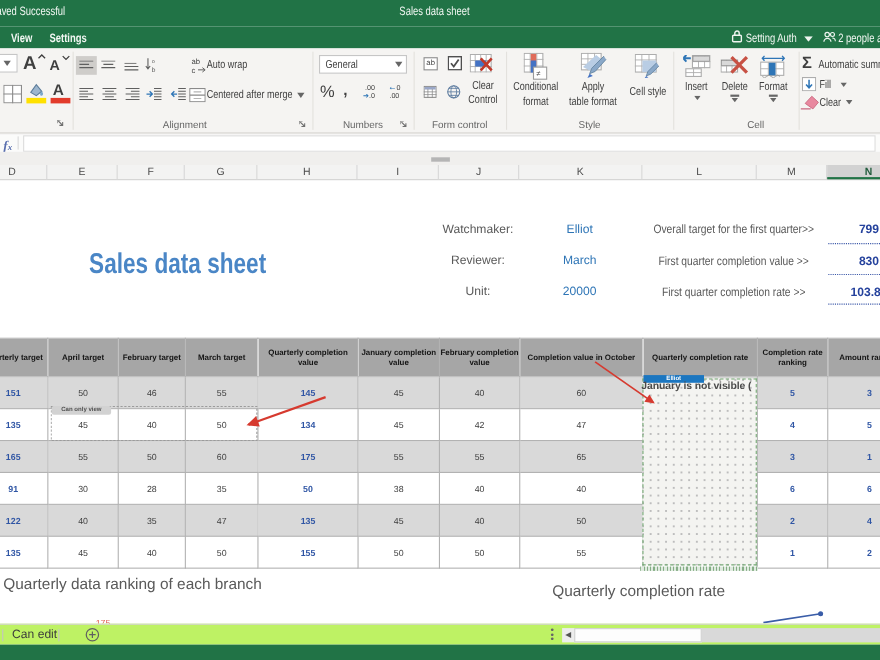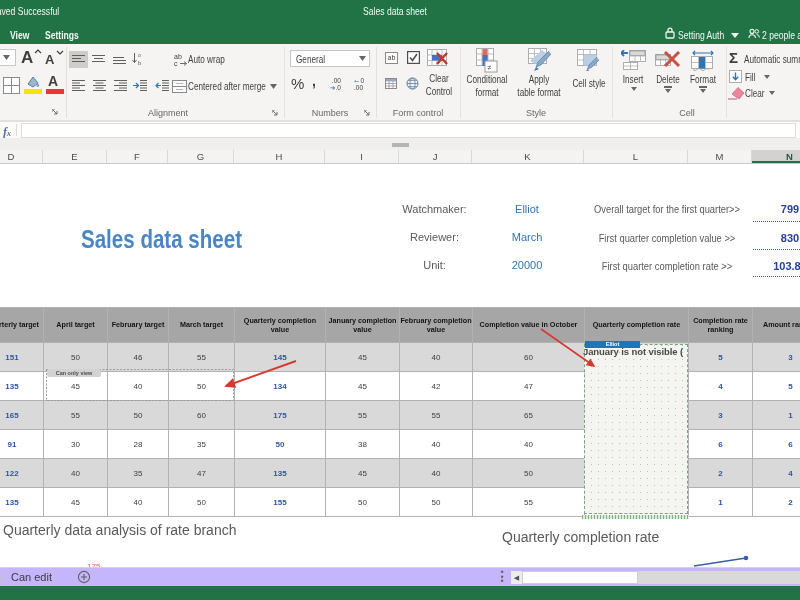--- a/index.html
+++ b/index.html
@@ -29,21 +29,21 @@
   
   #canvas { left:0; top:164px; width:800px; height:403px; background:#fff; overflow:hidden; }
   
   table { border-collapse:collapse; table-layout:fixed; }
   td, th { border:1px solid #b2b2b2; overflow:hidden; padding:0; text-align:center; vertical-align:middle; }
   th { background:#a6a6a6; color:#141414; font-size:7.2px; font-weight:bold; line-height:1.3; white-space:nowrap; }
   td { font-size:8px; color:#404040; }
   tr.g td { background:#d9d9d9; }
   td.b { color:#2f55a4; font-weight:bold; }
   
-  #bottombar { left:0; top:567px; width:800px; height:19px; background:#c4b5fd; border-top:1px solid #d5d4d2; }
+  #bottombar { left:0; top:567px; width:800px; height:19px; background:#bef264; border-top:1px solid #d5d4d2; }
   #footer { left:0; top:586px; width:800px; height:14px; background:#217346; }
 </style>
 </head>
 <body>
 <div id="stage">
 
   <div class="abs" id="topbar">
     <div class="abs wtxt cx" style="left:-9px; top:5px; white-space:nowrap;">Saved Successful</div>
     <div class="abs wtxt cxc" style="left:300px; top:5px; width:190px; text-align:center;">Sales data sheet</div>
   </div>
@@ -414,21 +414,21 @@
     </tbody>
       </table>
     <svg class="abs" style="left:46px; top:205px;" width="189" height="33" viewBox="0 0 189 33">
         <rect x="0.5" y="0.5" width="187" height="31" fill="none" stroke="#9b9b9b" stroke-dasharray="2,1.5"></rect>
       </svg>
     <div class="abs" style="left:47px; top:205px; width:54px; height:8px; background:#d2d2d2; border-radius:2px; font-size:5.5px; color:#4f4f4f; text-align:center; line-height:8px; font-weight:bold;">Can only view</div>
     <div class="abs" style="left:584px; top:180px; width:104px; height:170px; border:1px dashed #74a874; background:#f4f4f1; background-image:radial-gradient(#bdbdbd 0.7px, transparent 0.9px); background-size:7px 7px; background-position:3px 4px;"></div>
     <div class="abs" style="left:582px; top:351px; width:107px; height:4px; background:repeating-linear-gradient(90deg, #85ad85 0 1px, #dfeadf 1px 3px);"></div>
     <div class="abs" style="left:585px; top:177px; width:55px; height:7px; background:#1b76c0; color:#fff; font-size:5.5px; font-weight:bold; text-align:center; line-height:7px;">Elliot</div>
     <div class="abs" style="left:583px; top:182px; width:106px; font-size:9.5px; font-weight:bold; color:#4a4a4a; letter-spacing:-0.1px; white-space:nowrap; overflow:hidden;">January is not visible (</div>
-    <div class="abs" style="left:3px; top:358px; font-size:14px; color:#595959;">Quarterly data analysis of rate branch</div>
+    <div class="abs" style="left:3px; top:358px; font-size:14px; color:#595959;">Quarterly data ranking of each branch</div>
     <div class="abs" style="left:502px; top:365px; font-size:14px; color:#595959;">Quarterly completion rate</div>
     <div class="abs" style="left:87px; top:398px; font-size:8px; color:#e06055;">175</div>
     <svg class="abs" style="left:0; top:0;" width="800" height="403" viewBox="0 0 800 403">
       <defs>
         <marker id="ah" markerWidth="7" markerHeight="7" refX="5" refY="3" orient="auto">
           <path d="M0.5 0.5 L6 3 L0.5 5.5 Z" fill="#d63a2f"></path>
         </marker>
       </defs>
       <line x1="296" y1="197" x2="226" y2="222" stroke="#d63a2f" stroke-width="2" marker-end="url(#ah)"></line>
       <line x1="541" y1="165" x2="594" y2="202" stroke="#d63a2f" stroke-width="1.6" marker-end="url(#ah)"></line>

